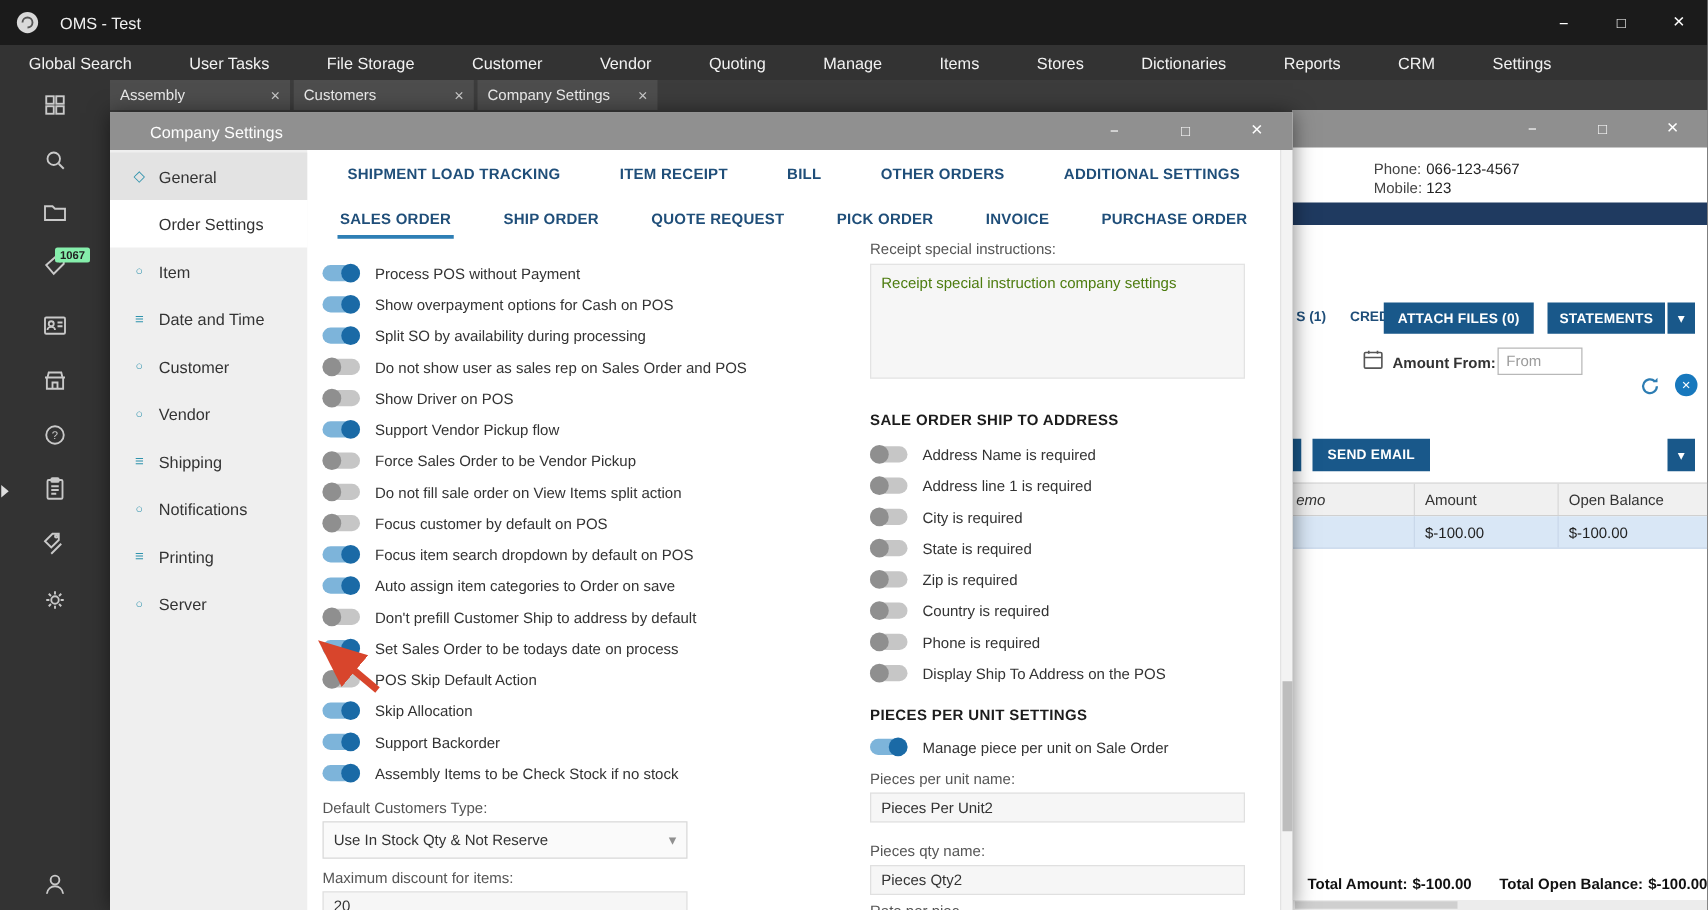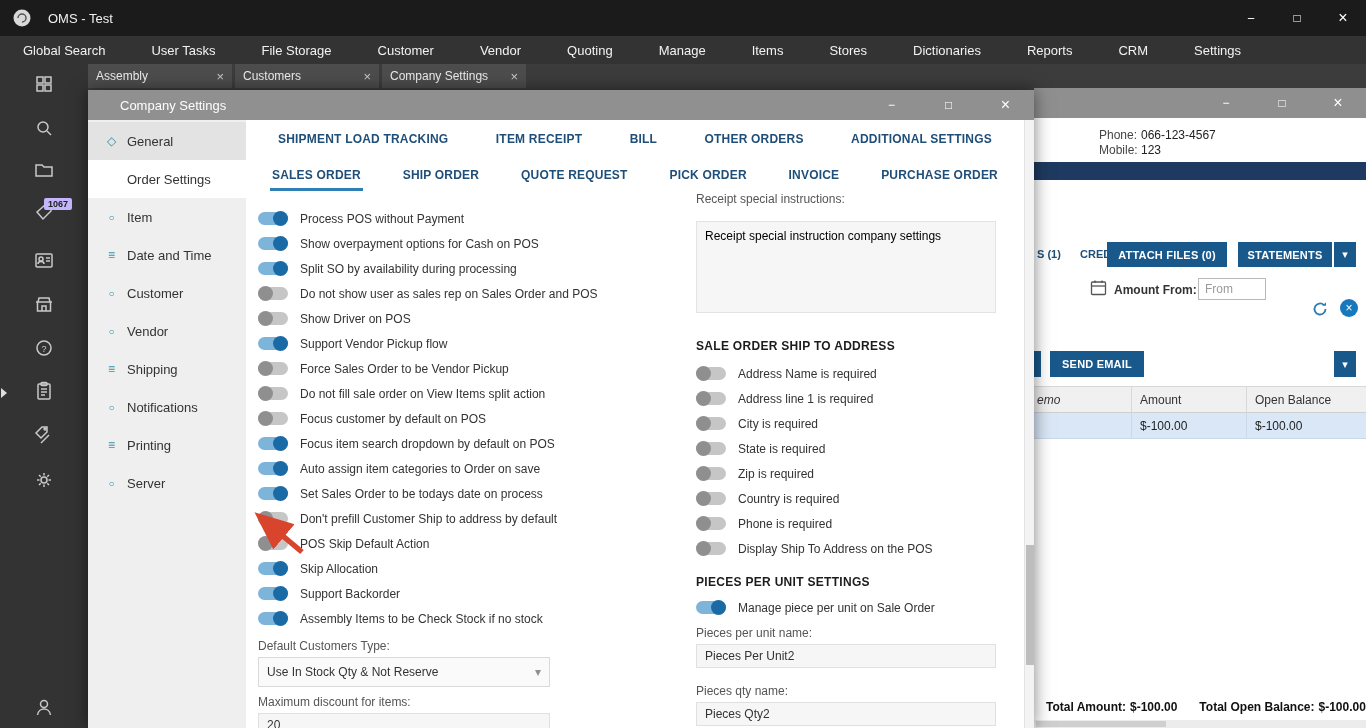--- a/index.html
+++ b/index.html
@@ -23,21 +23,21 @@
 
   
   .tabstrip { position:absolute; top:64px; left:88px; right:0; height:24px; background:#3c3c3c; display:flex; gap:3px; z-index:2; }
   .wtab { width:144px; background:#4d4d4d; display:flex; align-items:center; justify-content:space-between; padding:0 8px; font-size:12px; color:#ececec; }
   .tab-x::before { content:"×"; color:#c9c9c9; font-size:13px; }
 
   
   .sidebar { position:absolute; left:0; top:64px; width:88px; bottom:0; background:#333; z-index:2; }
   .side-ic { position:absolute; left:0; width:88px; display:flex; justify-content:center; }
   .side-ic svg { stroke:#c9c9c9; fill:none; stroke-width:1.5; }
-  .badge { position:absolute; left:44px; top:134px; background:#c4b5fd; color:#222; font-size:9px; font-weight:bold; padding:1px 4px; border-radius:2px; }
+  .badge { position:absolute; left:44px; top:134px; background:#86efac; color:#222; font-size:9px; font-weight:bold; padding:1px 4px; border-radius:2px; }
   .expander { position:absolute; left:1px; top:388px; width:0; height:0; border-top:5px solid transparent; border-bottom:5px solid transparent; border-left:6px solid #dedede; z-index:30; }
 
   
   .cust-win { position:absolute; left:1034px; top:88px; width:332px; height:640px; background:#fff; z-index:4; overflow:hidden; }
   .cust-head { height:30px; background:#8f8f8f; display:flex; justify-content:flex-end; }
   .cust-ctl { width:56px; height:30px; display:flex; align-items:center; justify-content:center; color:#fff; font-size:12px; }
   .phone-block { position:absolute; top:40px; left:65px; font-size:12px; color:#222; line-height:15px; }
   .plbl { display:inline-block; width:42px; color:#444; }
   .navy-strip { position:absolute; top:74px; left:0; width:100%; height:18px; background:#1f3a60; }
   .frag { position:absolute; font-size:11px; font-weight:bold; color:#1f4e79; }
@@ -91,21 +91,21 @@
   .trow { display:flex; align-items:center; height:25px; gap:12px; }
   .tg { flex:0 0 30px; width:30px; height:13px; border-radius:7px; background:#c6c6c6; position:relative; cursor:pointer; }
   .tg::after { content:""; position:absolute; top:-1px; left:0; width:15px; height:15px; border-radius:50%; background:#8f8f8f; }
   .tg.on { background:#7db4da; }
   .tg.on::after { left:15px; background:#1a6aa6; }
   .tlabel { font-size:12px; color:#333; white-space:nowrap; }
   .field-label { font-size:12px; color:#555; margin-top:8px; white-space:nowrap; }
   .dropdown { margin-top:4px; height:30px; background:#fafafa; border:1px solid #d9d9d9; display:flex; align-items:center; justify-content:space-between; padding:0 8px; font-size:12px; color:#333; }
   .dd-caret::before { content:"▾"; color:#909090; }
   .text-input { display:block; margin-top:4px; height:24px; width:100%; background:#f6f6f6; border:1px solid #e0e0e0; padding:0 8px; font-size:12px; color:#333; font-family:inherit; }
-  .textarea { display:block; margin-top:15px; height:92px; width:100%; background:#f6f6f6; border:1px solid #e3e3e3; padding:7px 8px; font-size:12px; color:#000000; resize:none; font-family:inherit; }
+  .textarea { display:block; margin-top:5px; height:92px; width:100%; background:#f6f6f6; border:1px solid #e3e3e3; padding:7px 8px; font-size:12px; color:#4d7c0f; resize:none; font-family:inherit; }
   .section-title { margin-top:26px; font-size:12px; font-weight:bold; color:#1c1c1c; letter-spacing:.3px; white-space:nowrap; }
   .mt8 { margin-top:8px; } .mt14 { margin-top:14px; } .mt6 { margin-top:6px; } .mt16 { margin-top:16px; }
 
   .arrow-svg { position:absolute; left:246px; top:504px; z-index:20; }
 </style>
 </head>
 <body>
 
 <div class="screen">
 
@@ -404,26 +404,26 @@
   </div>
               <div class="trow">
     <span class="tg on"></span>
     <span class="tlabel">Focus item search dropdown by default on POS</span>
   </div>
               <div class="trow">
     <span class="tg on"></span>
     <span class="tlabel">Auto assign item categories to Order on save</span>
   </div>
               <div class="trow">
+    <span class="tg"></span>
+    <span class="tlabel">Don't prefill Customer Ship to address by default</span>
+  </div>
+              <div class="trow">
     <span class="tg on"></span>
     <span class="tlabel">Set Sales Order to be todays date on process</span>
-  </div>
-              <div class="trow">
-    <span class="tg"></span>
-    <span class="tlabel">Don't prefill Customer Ship to address by default</span>
   </div>
               <div class="trow">
     <span class="tg"></span>
     <span class="tlabel">POS Skip Default Action</span>
   </div>
               <div class="trow">
     <span class="tg on"></span>
     <span class="tlabel">Skip Allocation</span>
   </div>
               <div class="trow">

